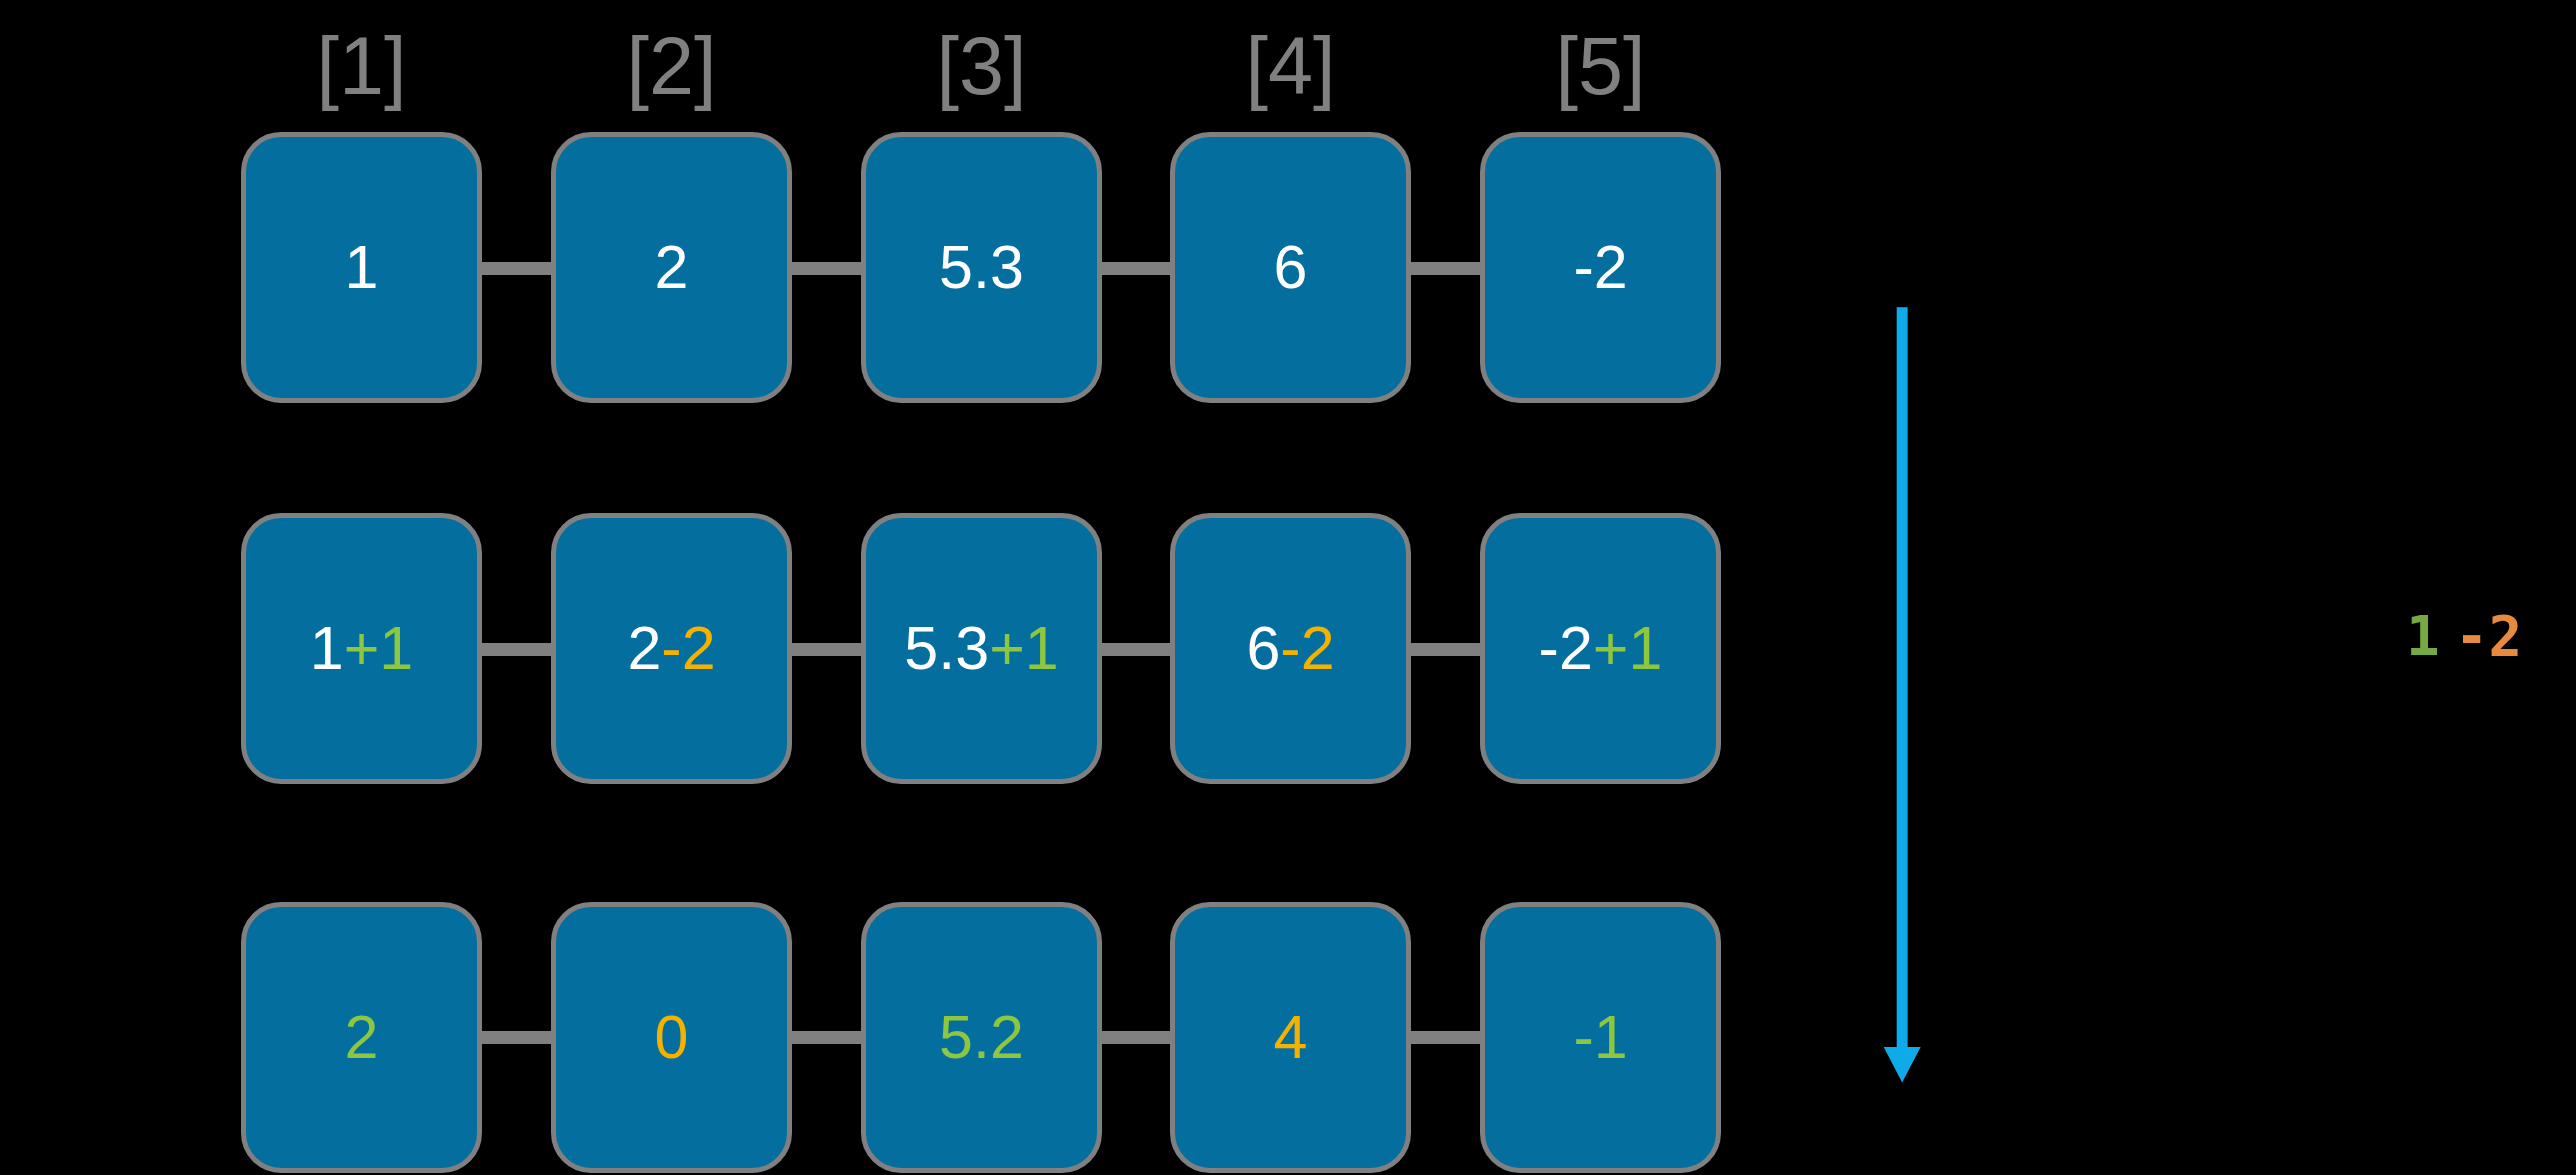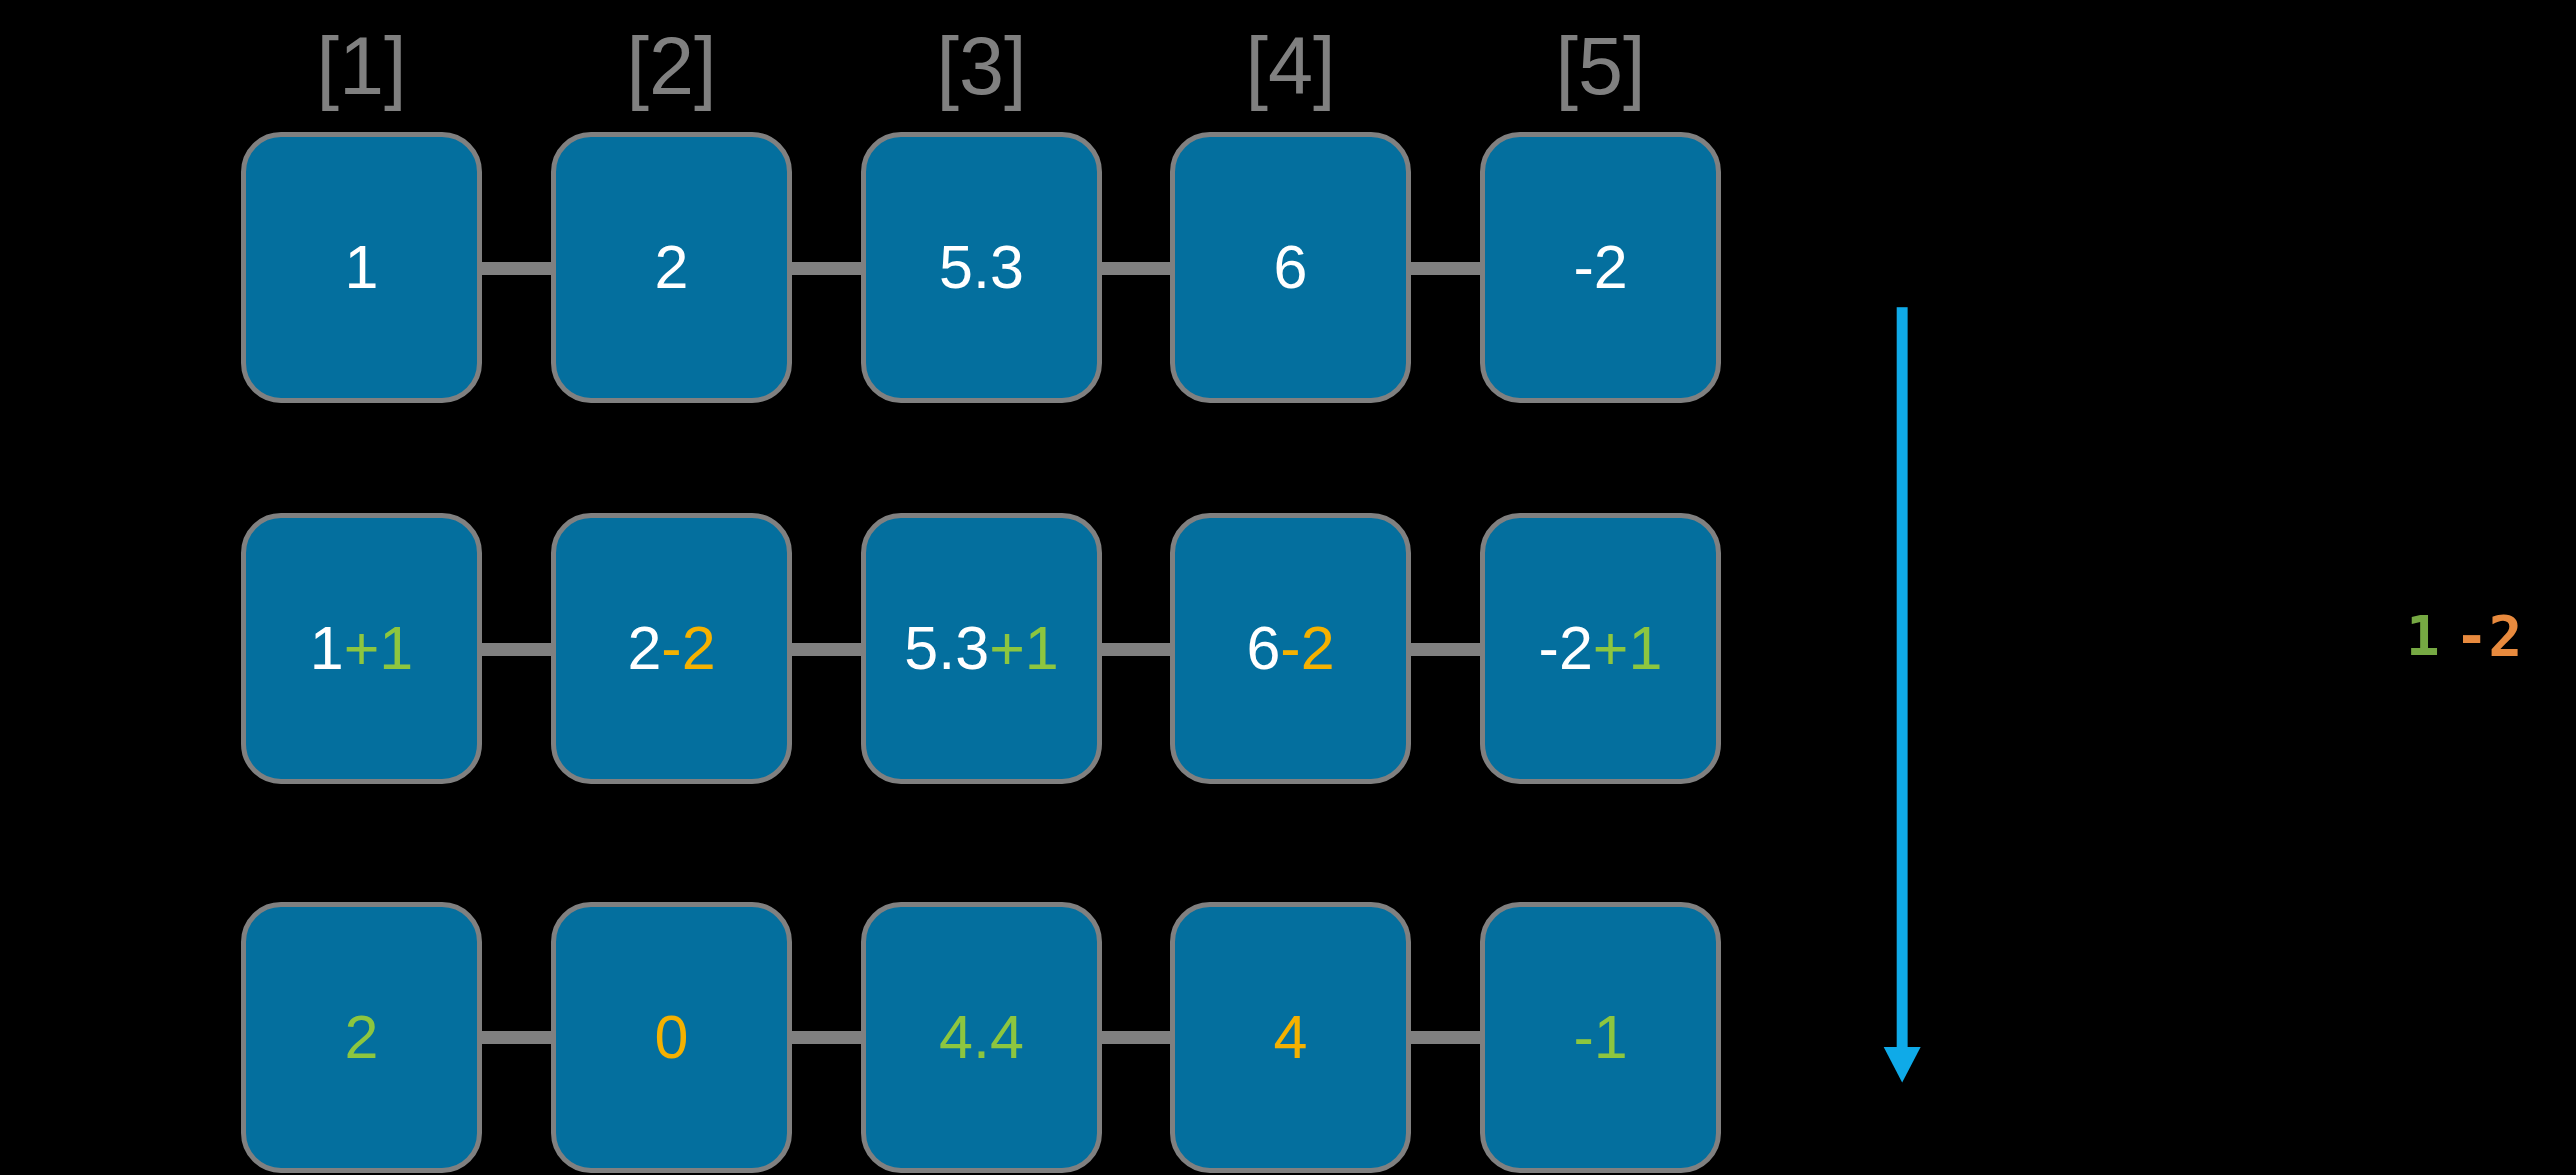--- a/index.html
+++ b/index.html
@@ -127,21 +127,21 @@
       </div>
       <div class="cell" style="left: 241px; top: 902px;">
         <span class="seg-lime">2</span>
       </div>
       <div class="connector" style="left: 480px; top: 1031px;"></div>
       <div class="cell" style="left: 551px; top: 902px;">
         <span class="seg-gold">0</span>
       </div>
       <div class="connector" style="left: 790px; top: 1031px;"></div>
       <div class="cell" style="left: 861px; top: 902px;">
-        <span class="seg-lime">4.4</span>
+        <span class="seg-lime">5.2</span>
       </div>
       <div class="connector" style="left: 1100px; top: 1031px;"></div>
       <div class="cell" style="left: 1170px; top: 902px;">
         <span class="seg-gold">4</span>
       </div>
       <div class="connector" style="left: 1409px; top: 1031px;"></div>
       <div class="cell" style="left: 1480px; top: 902px;">
         <span class="seg-lime">-1</span>
       </div>
     </div>

